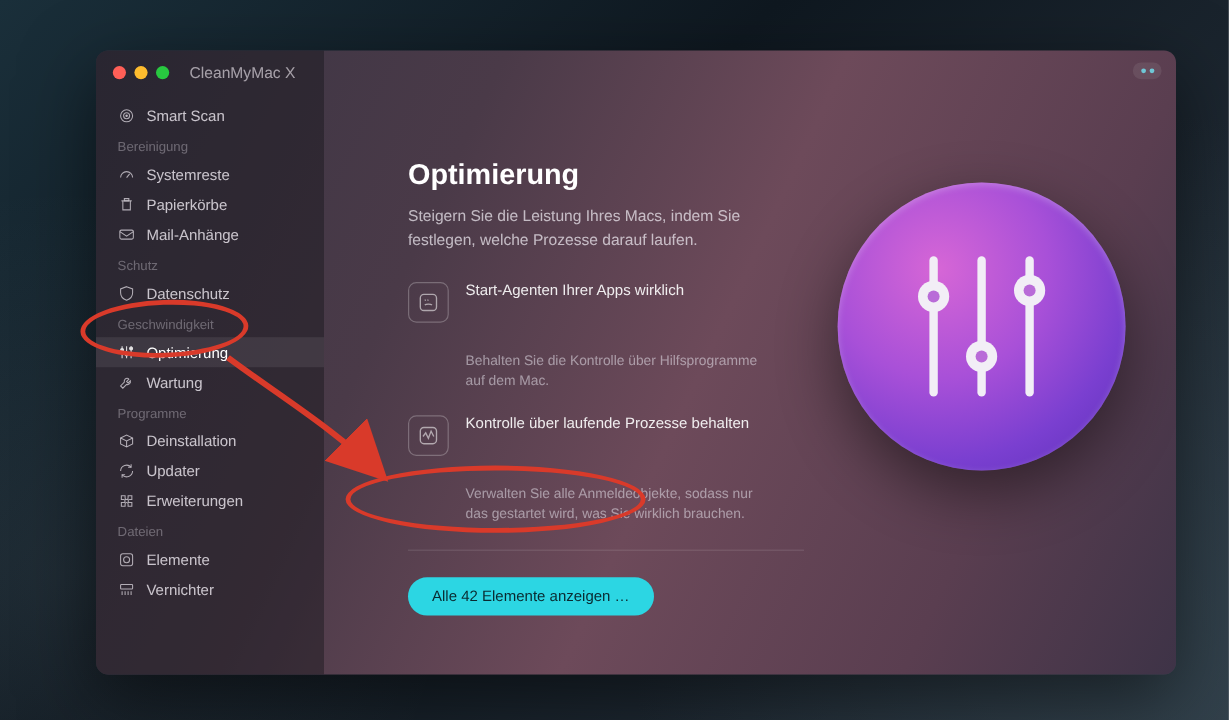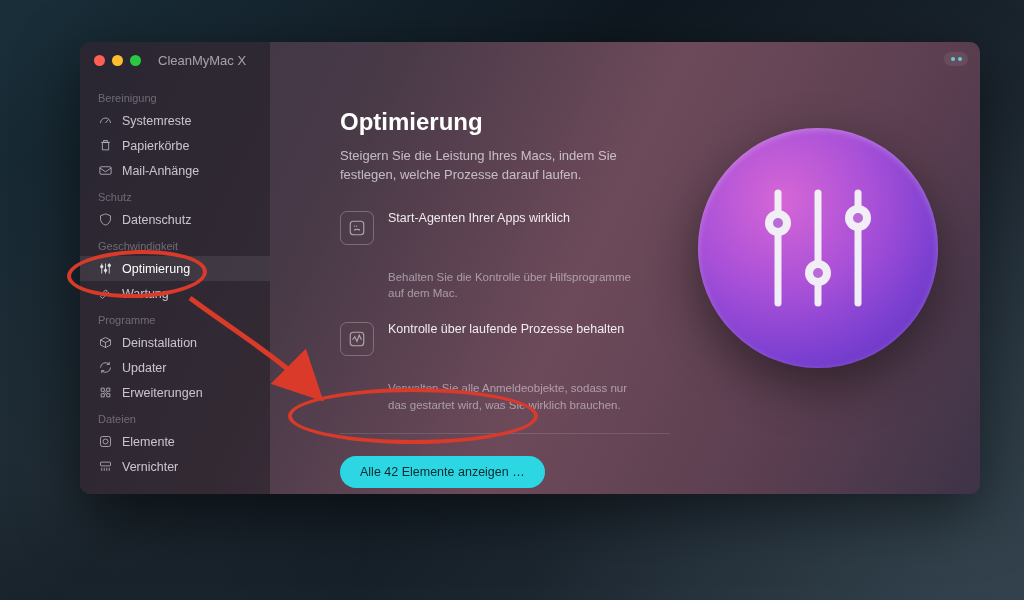--- a/index.html
+++ b/index.html
@@ -15,28 +15,27 @@
     content:"";
     position:absolute; inset:0;
     background:
       radial-gradient(circle at 5% 80%, rgba(200,220,230,.08) 0%, transparent 30%),
       radial-gradient(circle at 95% 90%, rgba(60,80,90,.5) 0%, transparent 40%);
   }
 
   .window {
     position: absolute;
     left: 80px; top: 42px;
-    width: 900px; height: 452px;
+    width: 900px; height: 520px;
     background: linear-gradient(115deg, #3a3544 0%, #4a3a48 30%, #6d4a5a 55%, #5a3e50 80%, #3e3347 100%);
     border-radius: 10px;
     box-shadow: 0 20px 60px rgba(0,0,0,.5);
     display: flex;
     overflow: hidden;
     color: #d9d4da;
-    align-items: center;
   }
 
   
   .titlebar {
     position: absolute; top: 0; left: 0; right: 0; height: 36px;
     display: flex; align-items: center; padding: 0 14px;
     z-index: 10;
   }
   .tl-dot { width: 11px; height: 11px; border-radius: 50%; margin-right: 7px; }
   .tl-close { background: #ff5f57; }
@@ -170,20 +169,30 @@
   <div class="titlebar">
     <div class="tl-dot tl-close"></div>
     <div class="tl-dot tl-min"></div>
     <div class="tl-dot tl-max"></div>
     <div class="app-title">CleanMyMac X</div>
     <div class="tl-right"></div>
   </div>
 
   <div class="sidebar">
 
+    <div class="side-item">
+      <span class="side-icon">
+        <svg viewBox="0 0 24 24">
+            <circle cx="12" cy="12" r="8"></circle>
+            <circle cx="12" cy="12" r="4"></circle>
+            <circle cx="12" cy="12" r="1" fill="currentColor"></circle>
+          </svg>
+      </span>
+      <span>Smart Scan</span>
+    </div>
 
     <div class="side-section">Bereinigung</div>
     <div class="side-item">
       <span class="side-icon">
           <svg viewBox="0 0 24 24">
             <path d="M4 16a8 8 0 0 1 16 0"></path>
             <path d="M12 16l4-5"></path>
           </svg>
         </span>
       <span>Systemreste</span>

